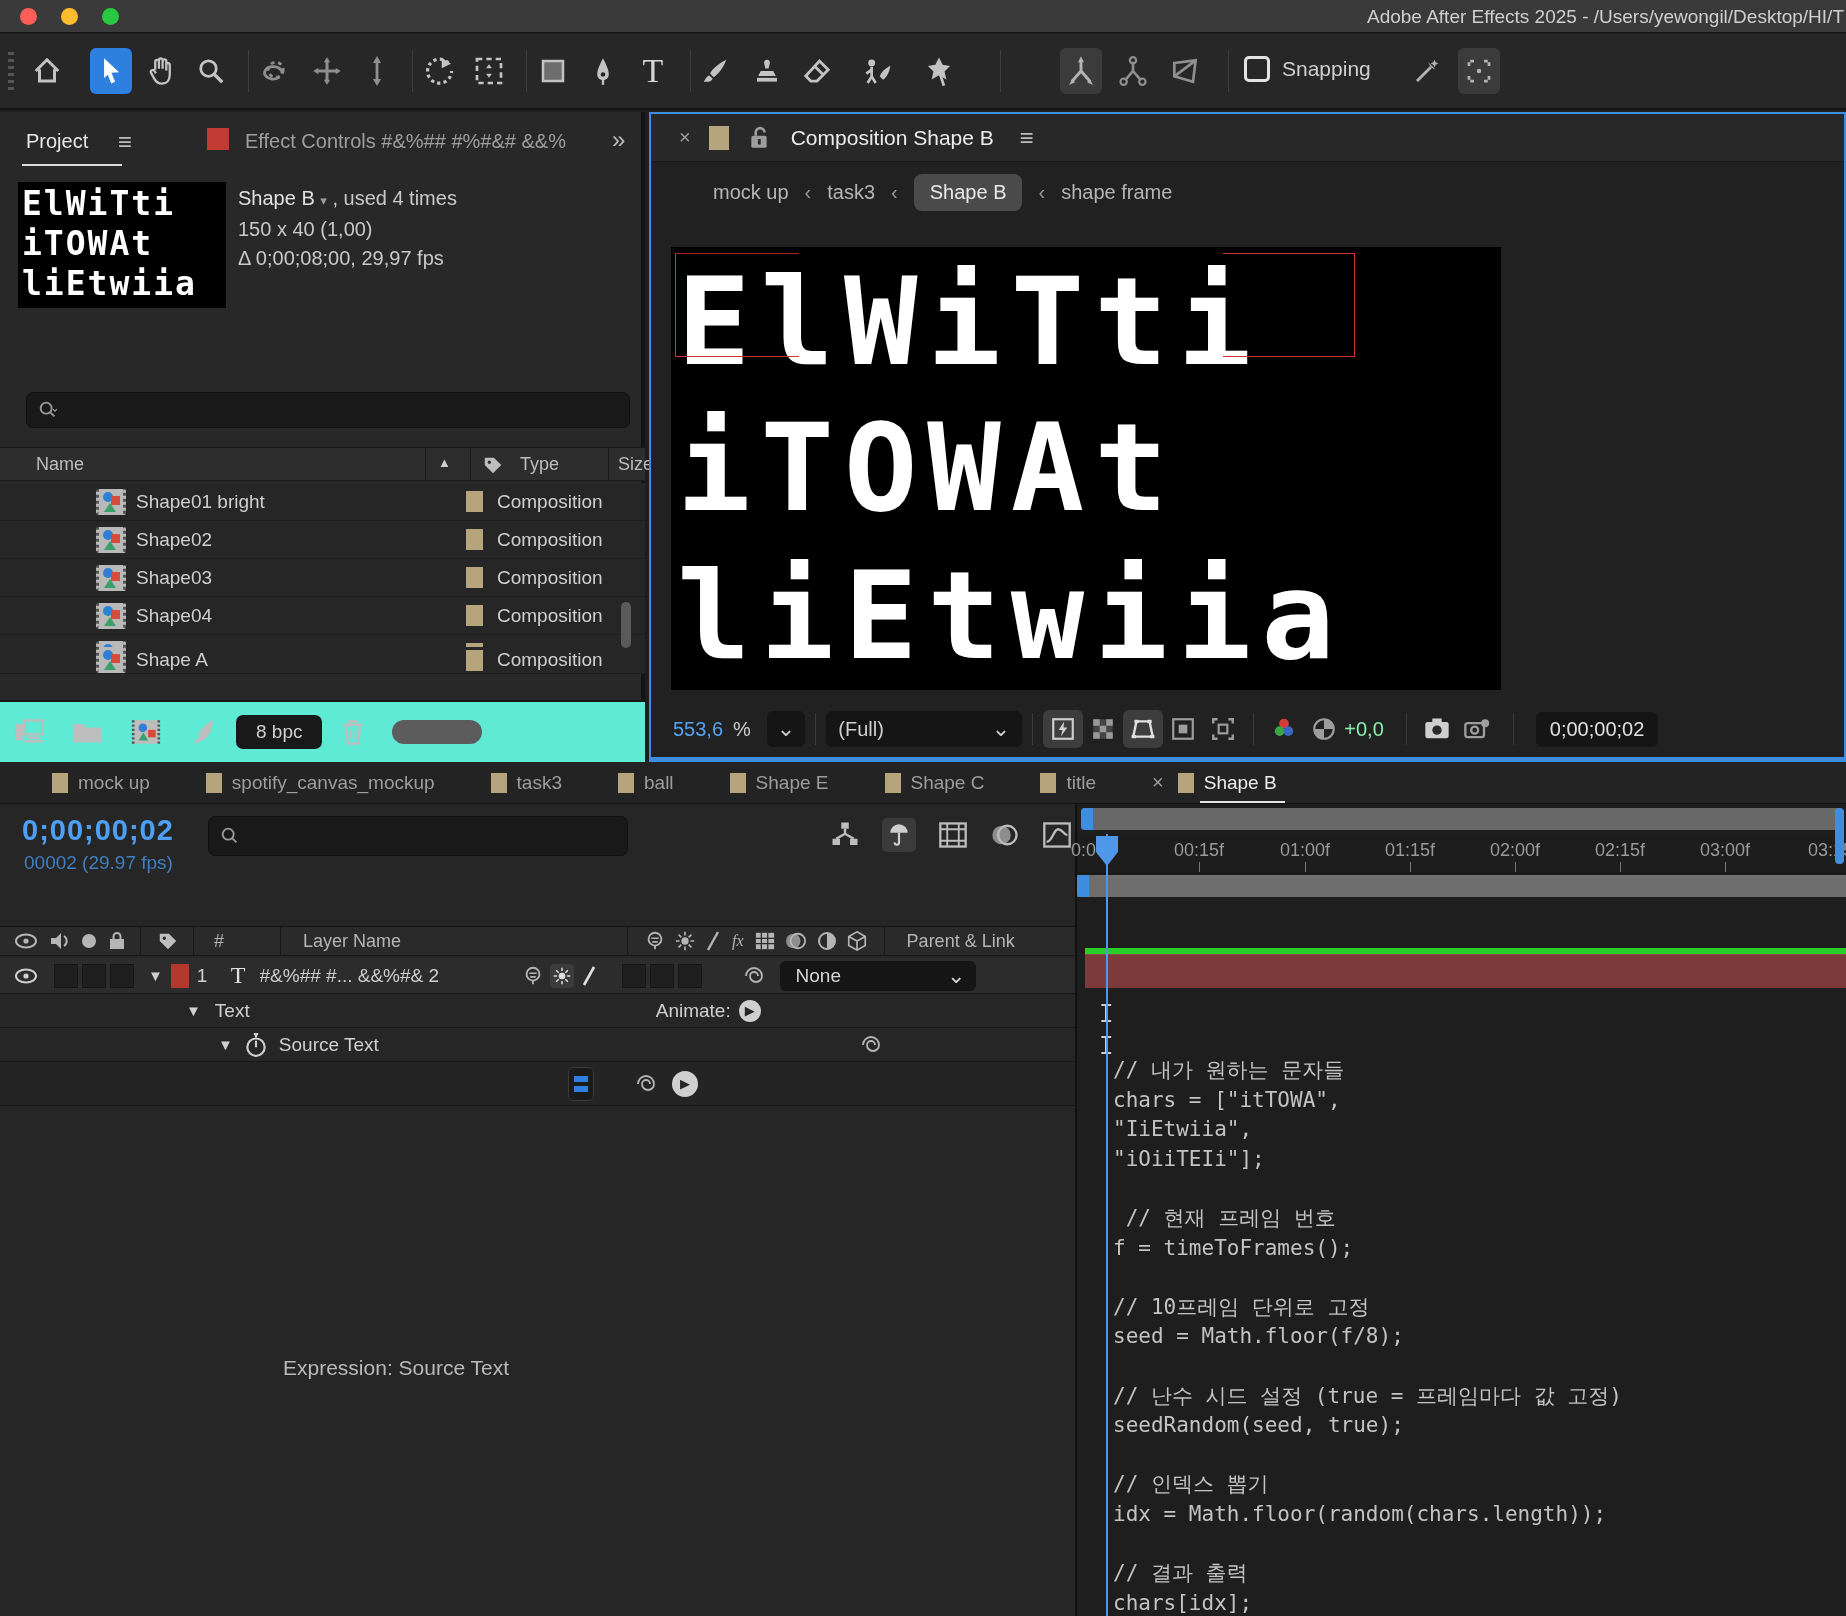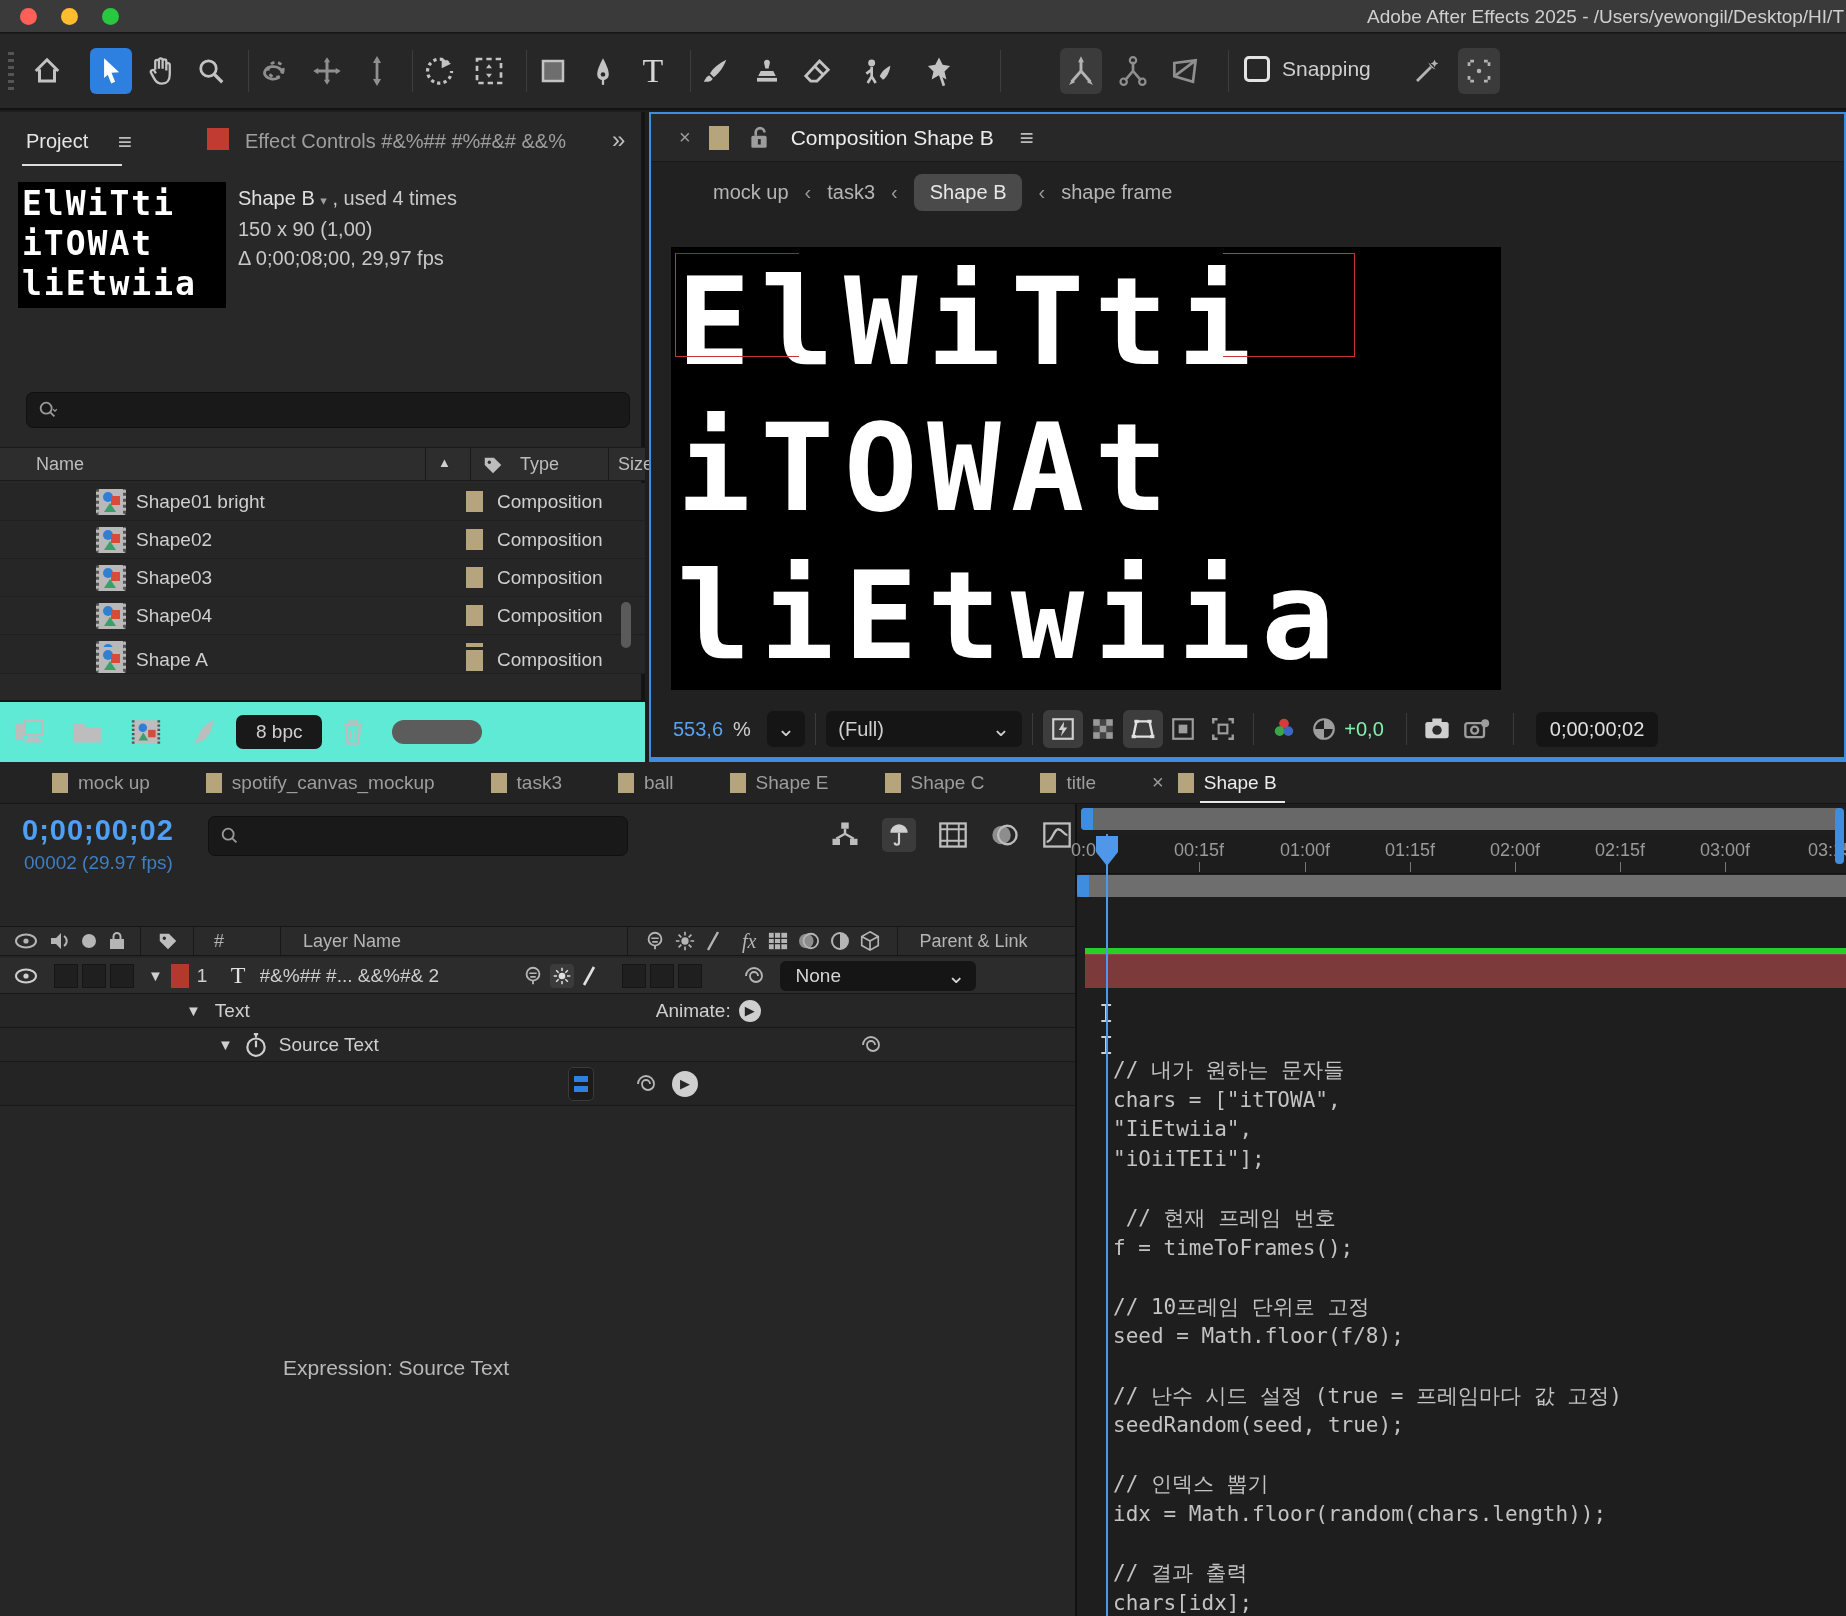--- a/index.html
+++ b/index.html
@@ -292,21 +292,21 @@
       <div>ElWiTti</div>
       <div>iTOWAt</div>
       <div>liEtwiia</div>
     </div>
     <div class="info">
       <div>
         <span style="color:#e0e0e0;">Shape B</span>
         <span style="font-size:13px;color:#9f9f9f;">▾</span>
         <span>, used 4 times</span>
       </div>
-      <div>150 x 90 (1,00)</div>
+      <div>150 x 40 (1,00)</div>
       <div>
         <span>Δ</span>
         <span></span><span>0;00;08;00, 29,97 fps</span>
       </div>
     </div>
 
     <div class="searchbox" style="left:26px; top:280px; width:604px; height:36px;">
       <svg class="ic" width="22" height="22" viewBox="0 0 24 24">
           <circle cx="10" cy="10" r="6" fill="none" stroke="#9a9a9a" stroke-width="2"></circle>
           <path d="M14.5 14.5 L19 19" stroke="#9a9a9a" stroke-width="2"></path>
@@ -647,21 +647,21 @@
             <path d="M8 9 H16 M9 13 H15" stroke="#b5b5b5" stroke-width="1.8"></path>
             <path d="M12 17 V21" stroke="#b5b5b5" stroke-width="2"></path>
           </svg>
         <svg class="ic" style="margin-left:8px;" width="22" height="22" viewBox="0 0 24 24">
             <circle cx="12" cy="12" r="4" fill="#b5b5b5"></circle>
             <path d="M12 2 V6 M12 18 V22 M2 12 H6 M18 12 H22 M5 5 L8 8 M16 16 L19 19 M19 5 L16 8 M8 16 L5 19" stroke="#b5b5b5" stroke-width="1.8"></path>
           </svg>
         <svg class="ic" style="margin-left:8px;" width="18" height="22" viewBox="0 0 18 22">
             <path d="M14 2 L4 20" stroke="#b5b5b5" stroke-width="2.4"></path>
           </svg>
-        <span style="margin-left:20px; font-style:italic; font-family:'Liberation Serif',serif; font-size:20px; color:#b5b5b5;">fx</span>
+        <span style="margin-left:10px; font-style:italic; font-family:'Liberation Serif',serif; font-size:16px; color:#b5b5b5;">fx</span>
         <svg class="ic" style="margin-left:10px;" width="22" height="20" viewBox="0 0 24 22">
             <rect x="2" y="2" width="20" height="18" fill="#b5b5b5"></rect>
             <path d="M2 8 H22 M2 14 H22 M8 2 V20 M15 2 V20" stroke="#2a2a2a" stroke-width="1.4"></path>
           </svg>
         <svg class="ic" style="margin-left:8px;" width="24" height="20" viewBox="0 0 26 22">
             <circle cx="10" cy="11" r="8" fill="#8d8d8d"></circle>
             <circle cx="15" cy="11" r="8" fill="none" stroke="#b5b5b5" stroke-width="2"></circle>
           </svg>
         <svg class="ic" style="margin-left:8px;" width="22" height="20" viewBox="0 0 22 20">
             <circle cx="11" cy="10" r="8" fill="none" stroke="#b5b5b5" stroke-width="2"></circle>

